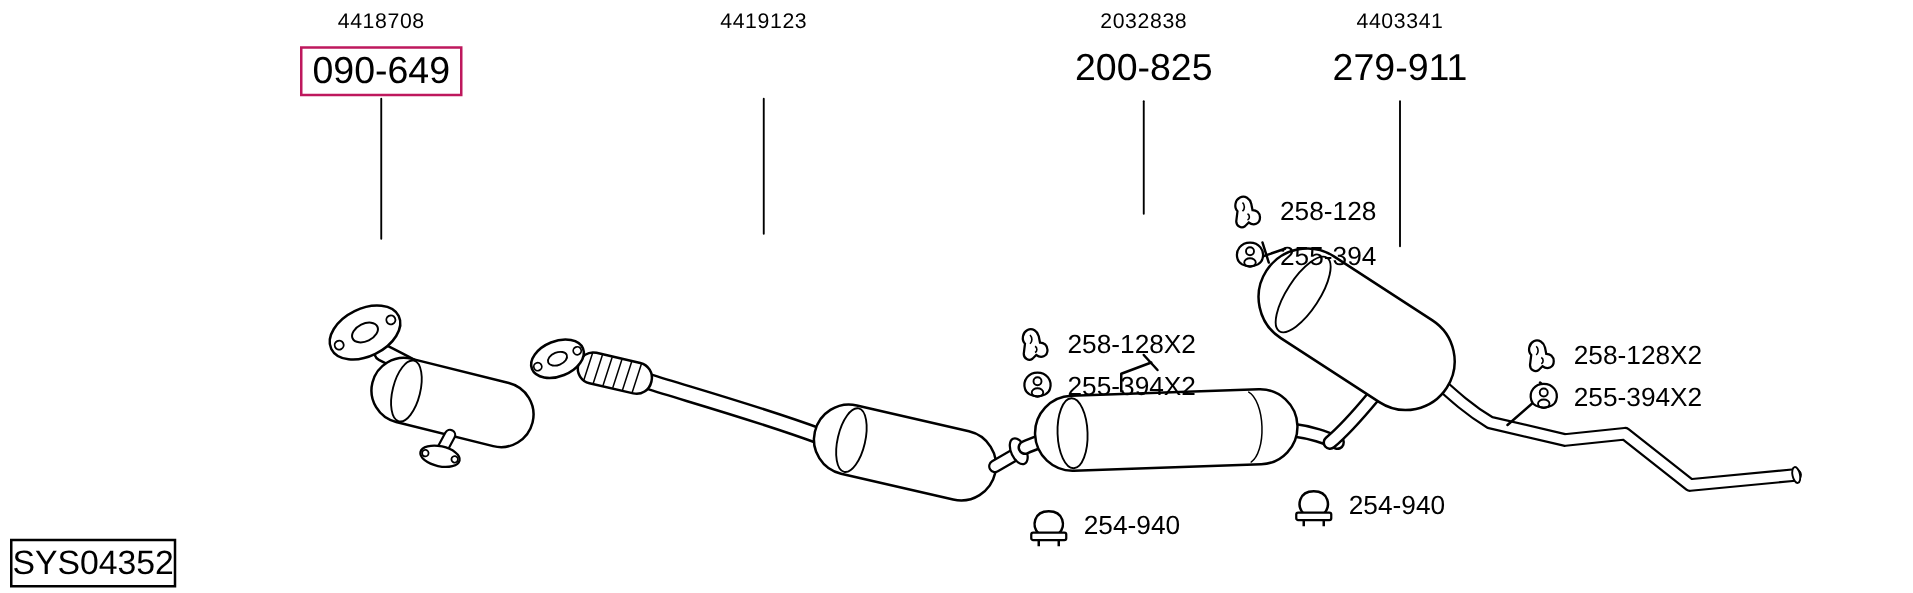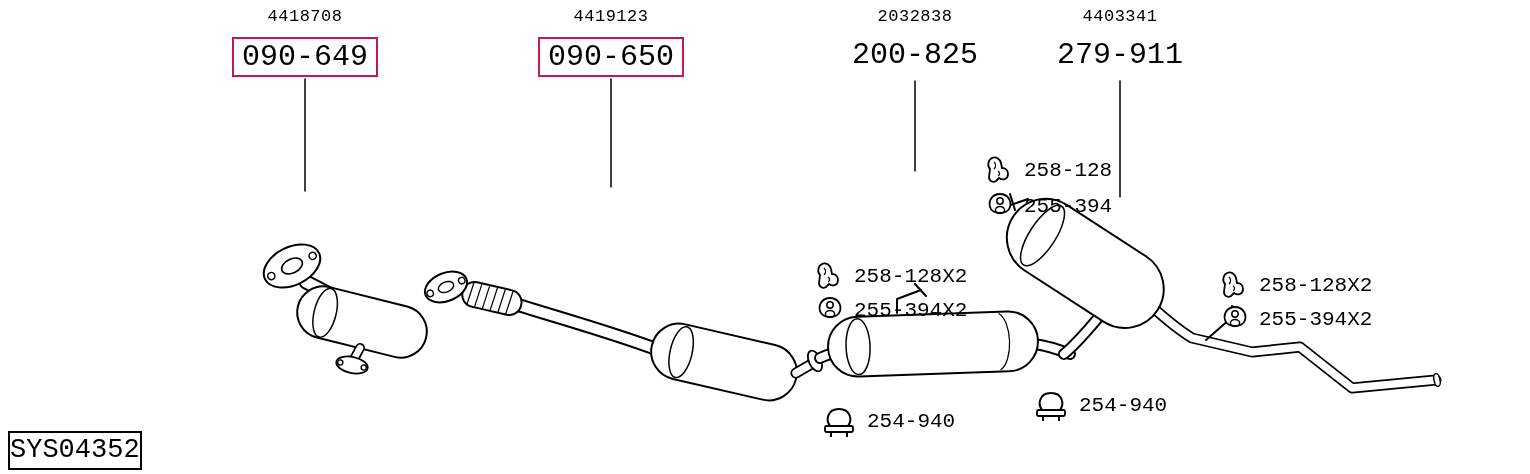--- a/index.html
+++ b/index.html
@@ -1,18 +1,18 @@
 <!DOCTYPE html>
 <html><head>
 <meta charset="utf-8">
 <style>
   * { margin:0; padding:0; box-sizing:border-box; }
   html,body { background:#fff; }
   body { font-family:"Liberation Sans", sans-serif; color:#000; }
-  .canvas { position:relative; width:1530px; height:474px; background:#fff; overflow:hidden;font-family:Liberation Mono, monospace; }
+  .canvas { position:relative; width:1530px; height:474px; background:#fff; overflow:hidden; }
   .art { position:absolute; left:0; top:0; width:1530px; height:474px; }
 
   .top-group { position:absolute; top:6px; width:150px; text-align:center; }
   .ref-num { font-size:17px; line-height:22px; margin-bottom:9px; letter-spacing:0.5px; }
   .part-num { display:inline-block; font-size:30px; line-height:34px; padding:1px 8px; white-space:nowrap; }
   .part-num.boxed { border:2px solid #be185d; }
 
   .anno { position:absolute; display:flex; align-items:center; gap:9px; font-size:21px; white-space:nowrap;margin-top:23px; }
   .anno svg { display:block; flex:0 0 auto; }
 
@@ -115,21 +115,20 @@
       <path d="M1010 194 L1015 210" stroke-width="2"></path>
     </g>
   </svg>
 
   <div class="top-group" style="left:230px;">
     <div class="ref-num">4418708</div>
     <div class="part-num boxed">090-649</div>
   </div>
   <div class="top-group" style="left:536px;">
     <div class="ref-num">4419123</div>
-    <div class="part-num boxed">090-650</div>
   </div>
   <div class="top-group" style="left:840px;">
     <div class="ref-num">2032838</div>
     <div class="part-num">200-825</div>
   </div>
   <div class="top-group" style="left:1045px;">
     <div class="ref-num">4403341</div>
     <div class="part-num">279-911</div>
   </div>
 

